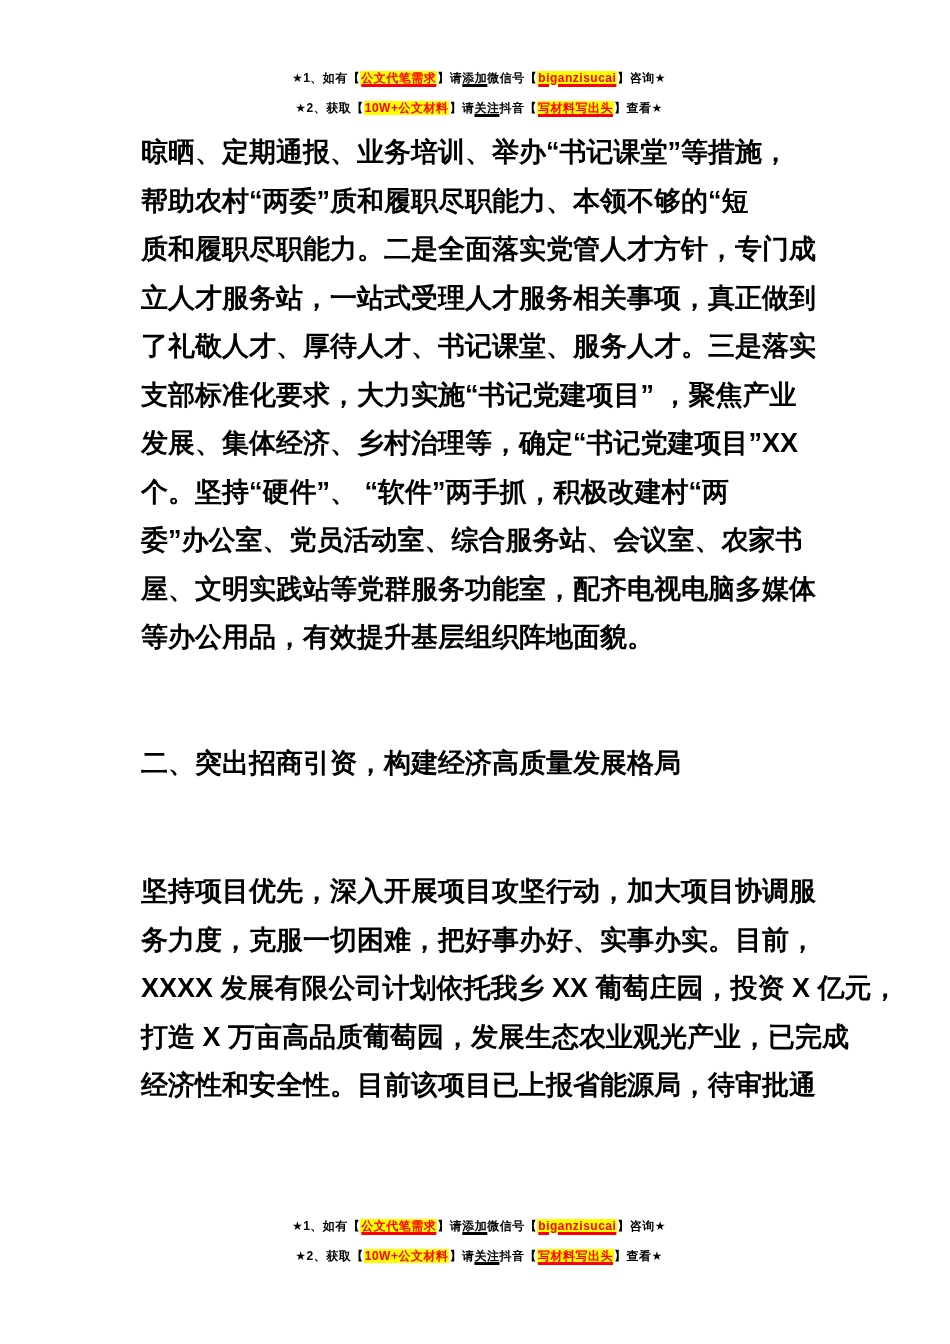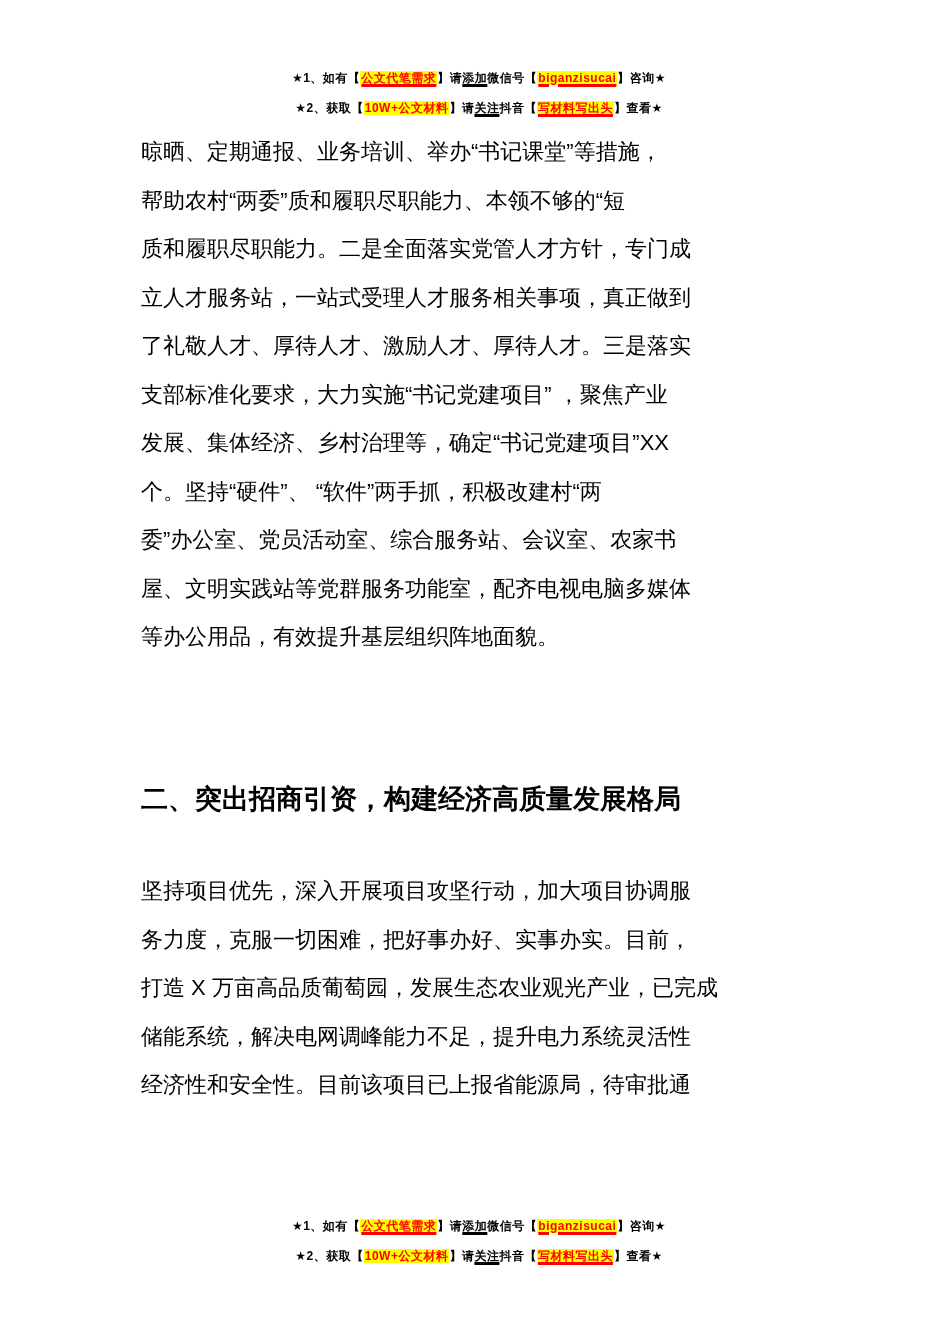--- a/index.html
+++ b/index.html
@@ -38,32 +38,32 @@
   .ul {
     text-decoration: underline;
     text-decoration-thickness: 2.5px;
     text-underline-offset: 2px;
   }
   
   .doc-paragraph {
     position: absolute;
     left: 141px;
     width: 720px;
-    font-size: 22px;
+    font-size: 27px;
     line-height: 48.5px;
-    font-weight: 400;
+    font-weight: 700;
   }
   .paragraph-1 { top: 128px; }
   .paragraph-2 { top: 867px; }
   .text-line { white-space: pre; }
   .section-heading {
     position: absolute;
     left: 141px;
     width: 720px;
-    top: 775px;
+    top: 739px;
     font-size: 27px;
     line-height: 48.5px;
     font-weight: 700;
     white-space: pre;
   }
 </style>
 </head>
 <body>
 
 <div class="page">
@@ -71,36 +71,36 @@
   <div class="promo promo-header">
     <div class="promo-line"><span>★</span><span>1、如有【</span><span class="hl ul">公文代笔需求</span><span>】请</span><span class="ul">添加</span><span>微信号【</span><span class="hl ul">biganzisucai</span><span>】咨询</span><span>★</span></div>
     <div class="promo-line"><span>★</span><span>2、获取【</span><span class="hl">10W+公文材料</span><span>】请</span><span class="ul">关注</span><span>抖音【</span><span class="hl ul">写材料写出头</span><span>】查看</span><span>★</span></div>
   </div>
 
   <div class="doc-paragraph paragraph-1">
       <div class="text-line">晾晒、定期通报、业务培训、举办“书记课堂”等措施，</div>
       <div class="text-line">帮助农村“两委”质和履职尽职能力、本领不够的“短</div>
       <div class="text-line">质和履职尽职能力。二是全面落实党管人才方针，专门成</div>
       <div class="text-line">立人才服务站，一站式受理人才服务相关事项，真正做到</div>
-      <div class="text-line">了礼敬人才、厚待人才、激励人才、厚待人才。三是落实</div>
+      <div class="text-line">了礼敬人才、厚待人才、书记课堂、服务人才。三是落实</div>
       <div class="text-line">支部标准化要求，大力实施“书记党建项目” ，聚焦产业</div>
       <div class="text-line">发展、集体经济、乡村治理等，确定“书记党建项目”XX</div>
       <div class="text-line">个。坚持“硬件”、 “软件”两手抓，积极改建村“两</div>
       <div class="text-line">委”办公室、党员活动室、综合服务站、会议室、农家书</div>
       <div class="text-line">屋、文明实践站等党群服务功能室，配齐电视电脑多媒体</div>
       <div class="text-line">等办公用品，有效提升基层组织阵地面貌。</div>
     </div>
 
   <div class="section-heading">二、突出招商引资，构建经济高质量发展格局</div>
 
   <div class="doc-paragraph paragraph-2">
       <div class="text-line">坚持项目优先，深入开展项目攻坚行动，加大项目协调服</div>
       <div class="text-line">务力度，克服一切困难，把好事办好、实事办实。目前，</div>
+      <div class="text-line">XXXX 发展有限公司计划依托我乡 XX 葡萄庄园，投资 X 亿元，</div>
       <div class="text-line">打造 X 万亩高品质葡萄园，发展生态农业观光产业，已完成</div>
-      <div class="text-line">储能系统，解决电网调峰能力不足，提升电力系统灵活性</div>
       <div class="text-line">经济性和安全性。目前该项目已上报省能源局，待审批通</div>
     </div>
 
   <div class="promo promo-footer">
     <div class="promo-line"><span>★</span><span>1、如有【</span><span class="hl ul">公文代笔需求</span><span>】请</span><span class="ul">添加</span><span>微信号【</span><span class="hl ul">biganzisucai</span><span>】咨询</span><span>★</span></div>
     <div class="promo-line"><span>★</span><span>2、获取【</span><span class="hl">10W+公文材料</span><span>】请</span><span class="ul">关注</span><span>抖音【</span><span class="hl ul">写材料写出头</span><span>】查看</span><span>★</span></div>
   </div>
 
 </div>
 

